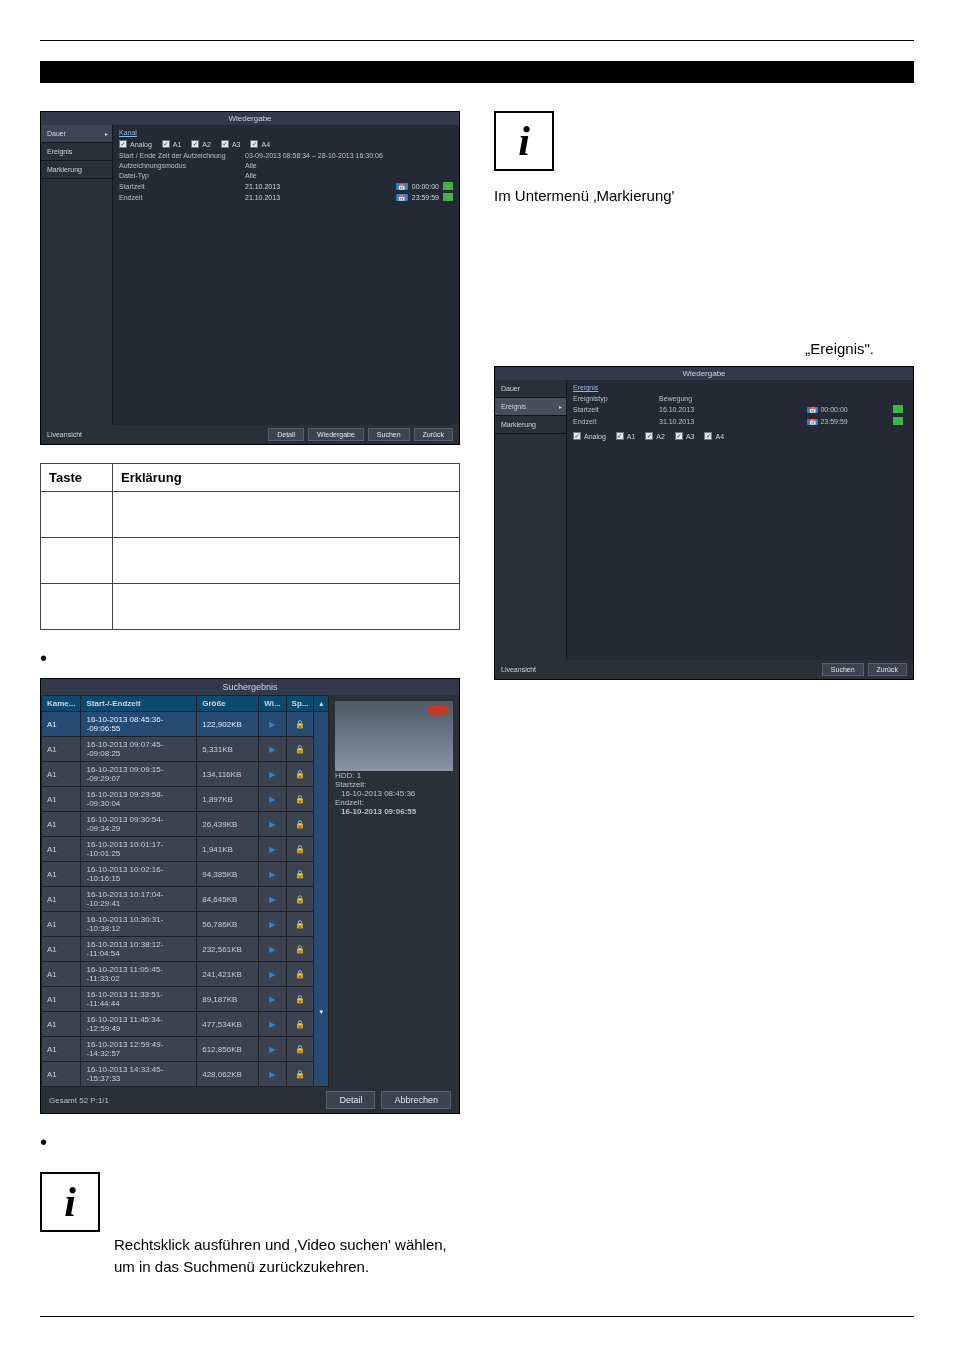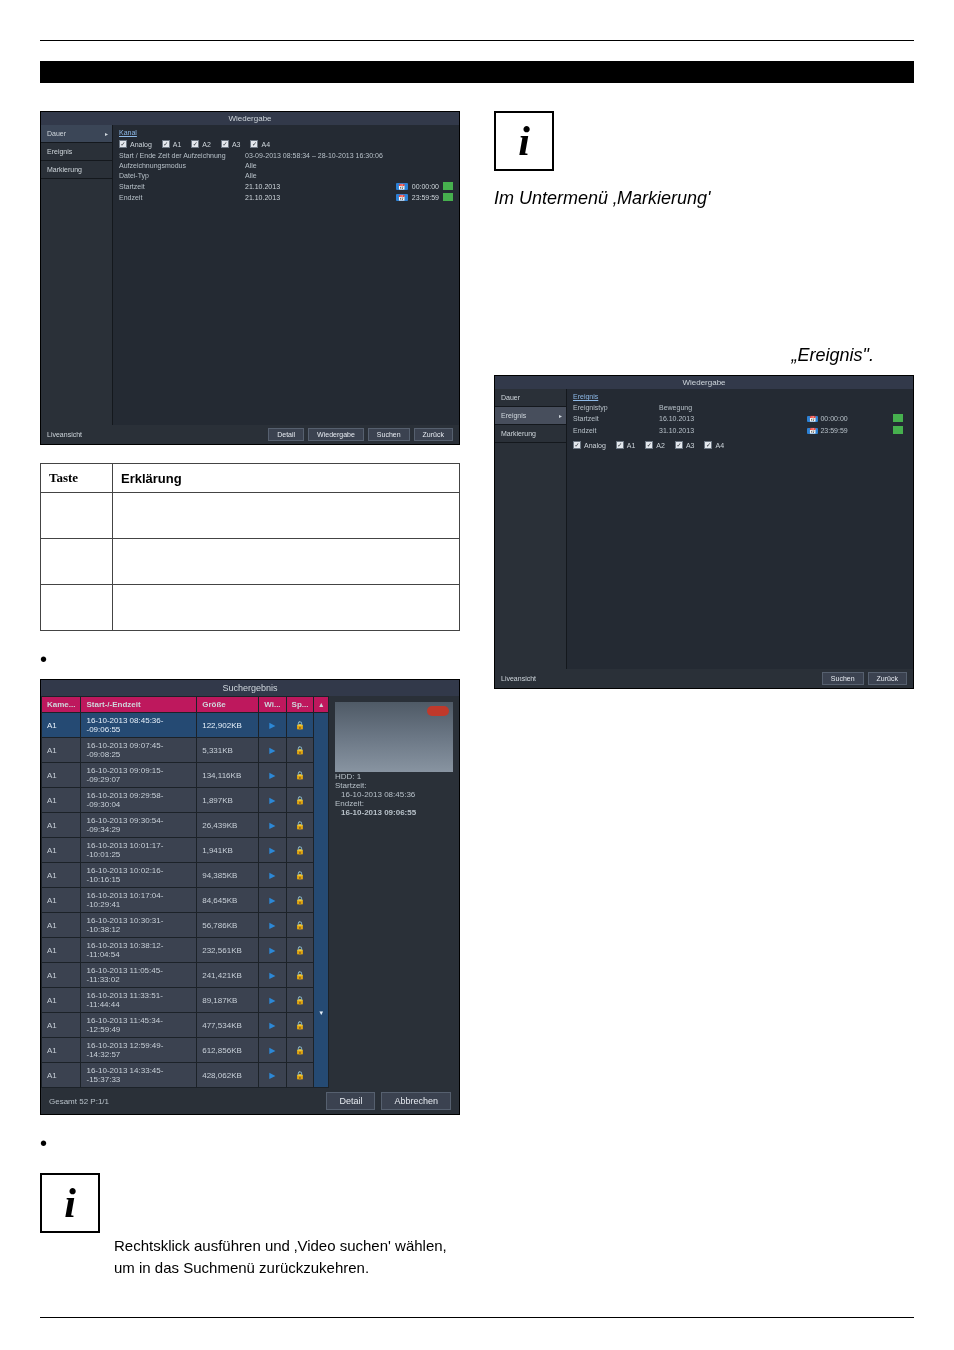--- a/index.html
+++ b/index.html
@@ -6,21 +6,21 @@
   body { font-family: Arial, sans-serif; background: #fff; width: 954px; margin: 0 auto; color: #000; }
   .page { padding: 40px 40px 50px 40px; position: relative; }
   .hr-top { border-top: 1px solid #000; margin-bottom: 20px; }
   .hr-bot { border-top: 1px solid #000; margin-top: 24px; }
   .black-band { background: #000; height: 22px; width: 100%; margin: 10px 0 28px 0; }
   .two-col { display: flex; gap: 34px; }
   .col { flex: 1 1 50%; min-width: 0; }
   .note-row { display: flex; align-items: flex-start; gap: 14px; margin-bottom: 14px; }
   .info-box { width: 60px; height: 60px; border: 2px solid #000; display: flex; align-items: center; justify-content: center; font-family: Georgia, "Times New Roman", serif; font-style: italic; font-weight: 700; font-size: 42px; line-height: 1; }
   .note-text { font-size: 15px; line-height: 1.45; flex: 1; padding-top: 2px; }
-  .body-text { font-size: 18px; line-height: 1.5; margin-top: 10px; font-style: italic; }
+  .body-text { font-size: 15px; line-height: 1.5; margin-top: 10px; }
 
   
   .shot { width: 100%; background: #1c2228; color: #cfd6dc; font-size: 7px; border: 1px solid #000; }
   .shotA { height: auto; }
   .shot-title { background: #32394a; color: #cfd6dc; text-align: center; padding: 2px 0; font-size: 8px; }
   .shot-body { display: flex; min-height: 300px; }
   .shot-side { width: 72px; background: #2a3038; border-right: 1px solid #14181d; }
   .side-item { padding: 5px 6px; font-size: 7px; border-bottom: 1px solid #14181d; position: relative; }
   .side-item.active { background: #3b4657; }
   .side-arrow { position: absolute; right: 4px; top: 5px; font-size: 6px; color: #cfd6dc; }
@@ -38,34 +38,34 @@
   .shot-footer { display: flex; justify-content: space-between; align-items: center; background: #2a3038; padding: 3px 6px; }
   .shot-footer .side-link { font-size: 7px; color: #cfd6dc; }
   .btn-row { display: flex; gap: 4px; }
   .shot-btn { background: #3b4250; color: #e6eaf0; font-size: 7px; padding: 2px 8px; border: 1px solid #56606f; }
 
   
   .icon-table { width: 100%; border-collapse: collapse; margin-top: 18px; }
   .icon-table th, .icon-table td { border: 1px solid #444; font-size: 13px; text-align: left; vertical-align: middle; }
   .icon-table th { padding: 6px 8px; }
   .icon-table td { padding: 10px 8px; height: 46px; }
-  .icon-table th:first-child, .icon-table td:first-child { width: 72px; font-family: Liberation Serif, serif; }
+  .icon-table th:first-child, .icon-table td:first-child { width: 72px; }
 
   
   .bullet-row { display: flex; align-items: flex-start; gap: 10px; margin-top: 16px; }
   .bullet-dot { font-size: 20px; line-height: 1; margin-top: 2px; }
   .bullet-text { font-size: 15px; line-height: 1.5; }
 
   
   .shotC { width: 100%; background: #2a3038; border: 1px solid #000; color: #cfd6dc; font-size: 8px; margin-top: 10px; }
   .shotC-title { background: #32394a; text-align: center; padding: 3px 0; font-size: 9px; }
   .shotC-body { display: flex; }
   .table-wrap { flex: 1; }
   .res-table { width: 100%; border-collapse: collapse; font-size: 8px; }
-  .res-table th { background: #be185d; color: #cfd6dc; text-align: left; padding: 3px 5px; border: 1px solid #1c2228; }
+  .res-table th { background: #0c4a6e; color: #cfd6dc; text-align: left; padding: 3px 5px; border: 1px solid #1c2228; }
   .res-table td { background: #3b4250; color: #c8d0d8; padding: 3px 5px; border: 1px solid #1c2228; }
   .res-table tr.sel td { background: #254a73; color: #e6f0fa; }
   .col-k { width: 30px; }
   .col-play { width: 18px; text-align: center; }
   .col-lock { width: 18px; text-align: center; }
   .col-scroll { width: 12px; background: #2a3038; }
   .scroll-up, .scroll-dn { font-size: 7px; text-align: center; }
   .play-icon { color: #2c88d6; font-size: 8px; }
   .lock-icon { color: #aab2bc; font-size: 8px; }
   .preview { width: 130px; padding: 6px; font-size: 8px; color: #b7c0c8; display: flex; flex-direction: column; }

